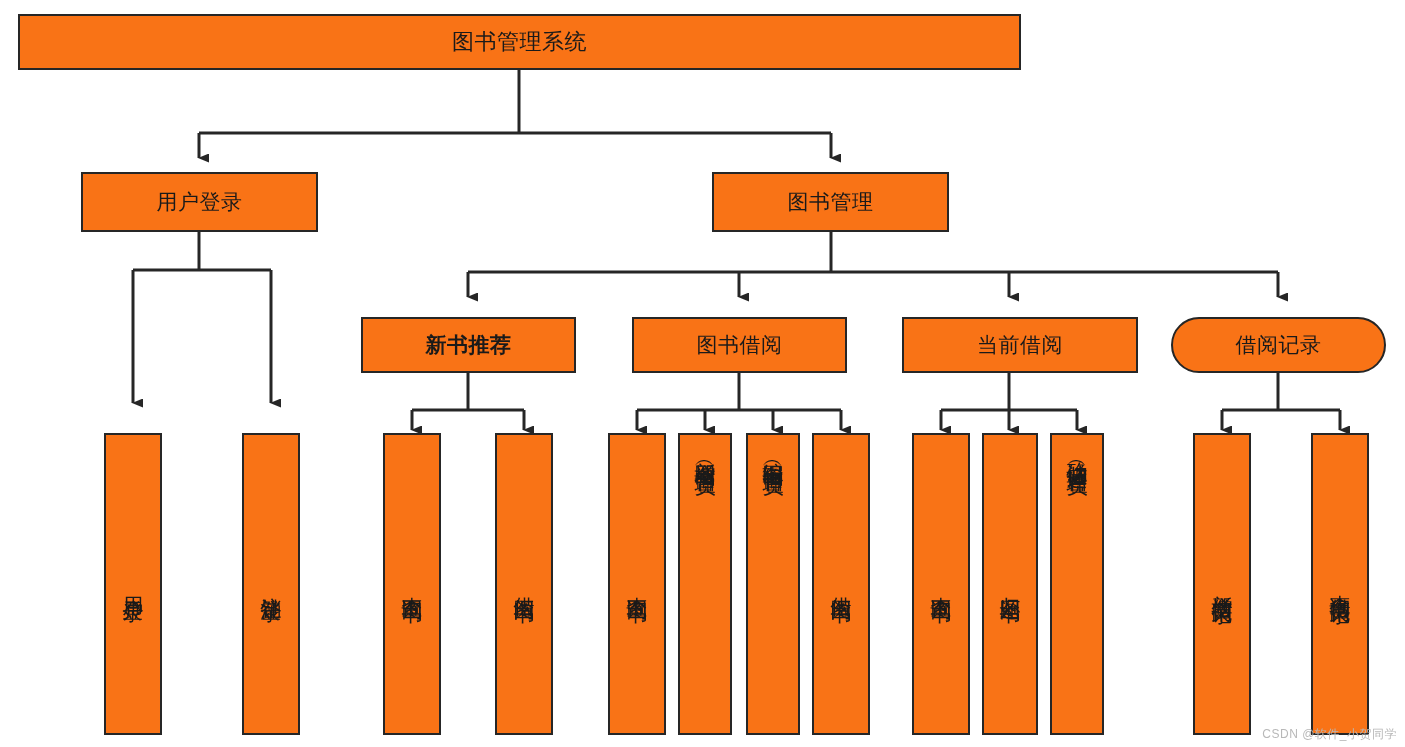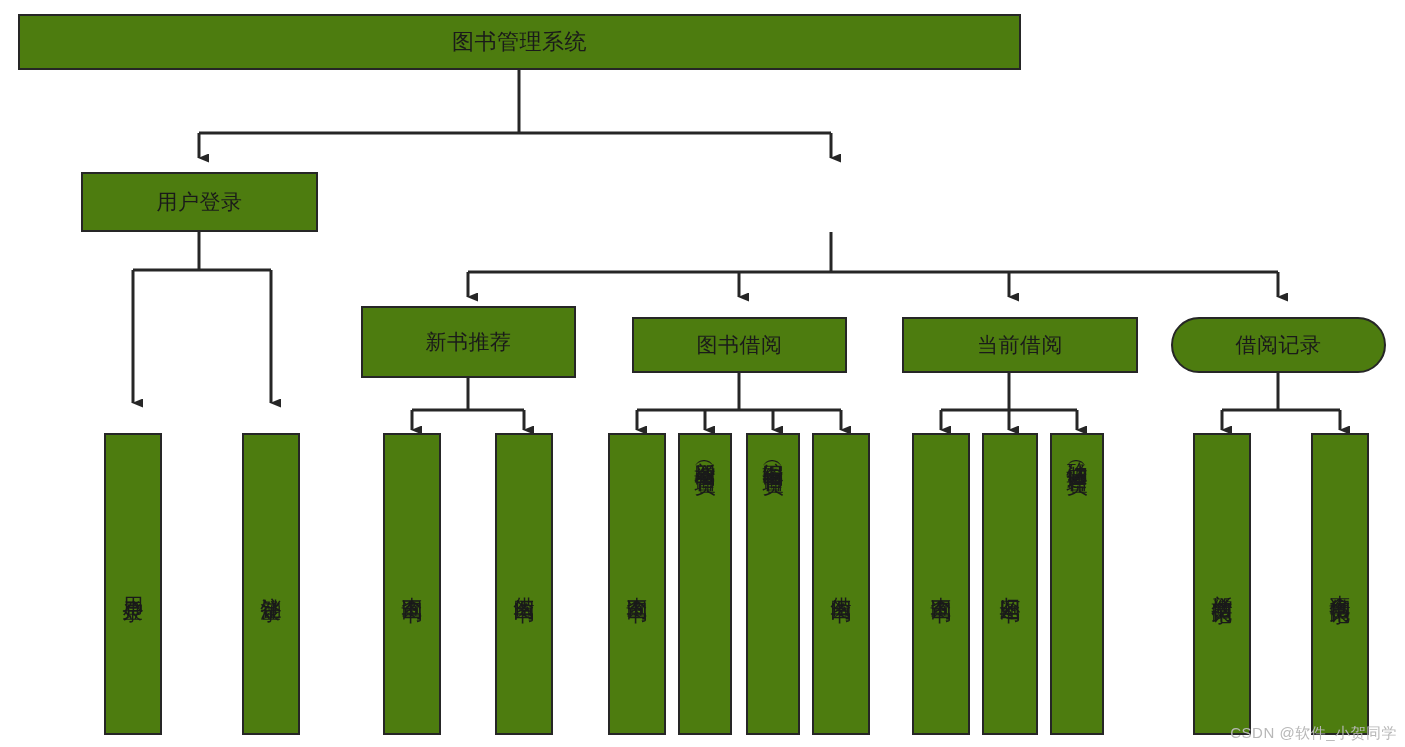--- a/index.html
+++ b/index.html
@@ -23,21 +23,21 @@
     left: 0;
     top: 0;
     width: 1405px;
     height: 747px;
     pointer-events: none;
   }
   .node {
     position: absolute;
     box-sizing: border-box;
     border: 2px solid #262626;
-    background: #4d7c0f;
+    background: #f97316;
     display: flex;
     align-items: center;
     justify-content: center;
     color: #1a1a1a;
   }
   .node-label {
     display: block;
     text-align: center;
     line-height: 1.12;
     white-space: pre;
@@ -67,21 +67,21 @@
     align-items: flex-start;
   }
   .node.vert.mid-text {
     align-items: center;
     padding-top: 0;
   }
   #watermark {
     position: absolute;
     right: 8px;
     bottom: 4px;
-    font-size: 15px;
+    font-size: 12px;
     color: #b8b8b8;
     letter-spacing: 0.5px;
     white-space: nowrap;
     user-select: none;
   }
 </style>
 </head>
 <body>
 
 <div id="diagram-root">
@@ -137,22 +137,25 @@
   </svg>
 
   <div class="node horiz root" style="left:18px; top:14px; width:1003px; height:56px;">
     <span class="node-label">图书管理系统</span>
   </div>
 
   <div class="node horiz" style="left:81px; top:172px; width:237px; height:60px;">
     <span class="node-label">用户登录</span>
   </div>
 
-
-  <div class="node horiz" style="left:361px; top:306px; width:215px; height:72px;">
+  <div class="node horiz" style="left:712px; top:172px; width:237px; height:60px;">
+    <span class="node-label">图书管理</span>
+  </div>
+
+  <div class="node horiz" style="left:361px; top:317px; width:215px; height:56px;font-weight:bold;">
     <span class="node-label">新书推荐</span>
   </div>
 
   <div class="node horiz" style="left:632px; top:317px; width:215px; height:56px;">
     <span class="node-label">图书借阅</span>
   </div>
 
   <div class="node horiz" style="left:902px; top:317px; width:236px; height:56px;">
     <span class="node-label">当前借阅</span>
   </div>

